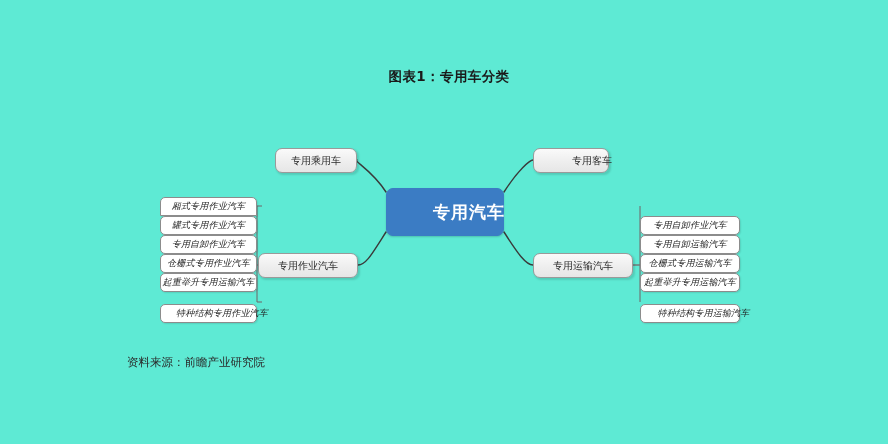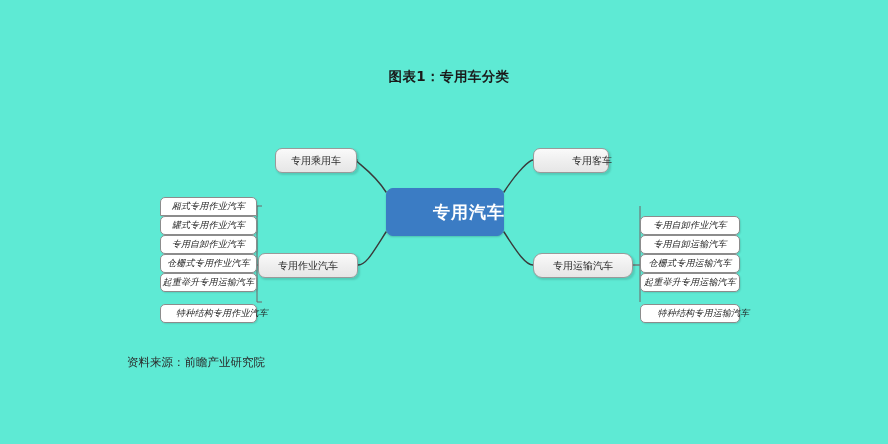--- a/index.html
+++ b/index.html
@@ -68,21 +68,21 @@
     border:1px solid #9a9a9a;
     border-radius:7px;
     color:#2b2b2b;
     font-size:10px;
     box-shadow:1.5px 1.5px 2px rgba(0,0,0,.13);
     padding:0 6px;
   }
   .n-pass{left:275px;top:148px;width:82px;}
   .n-bus {left:533px;top:148px;width:76px;padding-left:48px;}
   .n-work{left:258px;top:253px;width:100px;}
-  .n-tran{left:533px;top:253px;width:100px;border-radius:9px;}
+  .n-tran{left:533px;top:253px;width:100px;}
 
   
   .leaf{
     height:19px;
     background:#ffffff;
     border:1px solid #8c8c8c;
     border-radius:5px;
     color:#1f1f1f;
     font-size:9px;
     letter-spacing:.2px;

